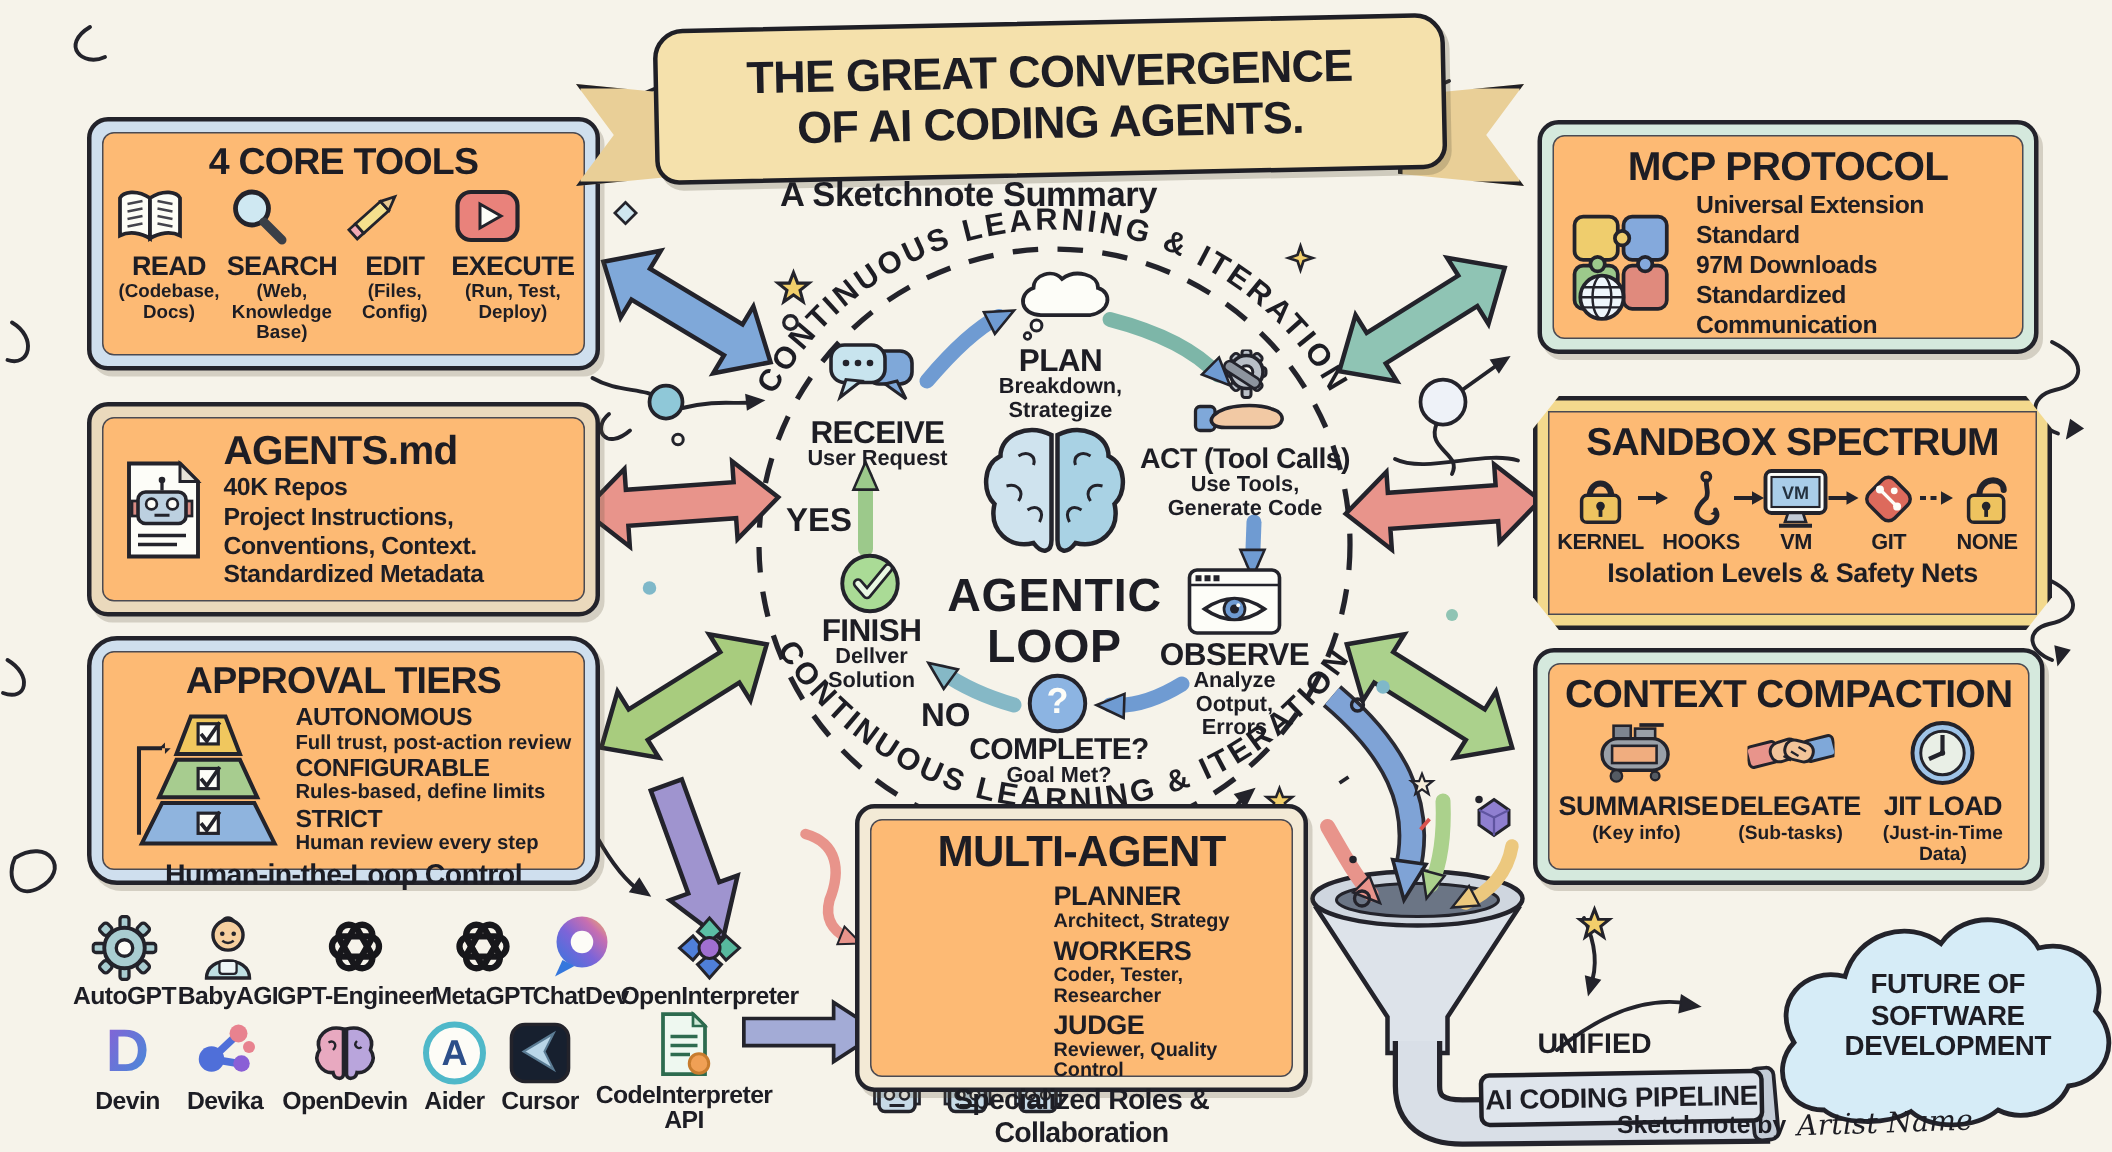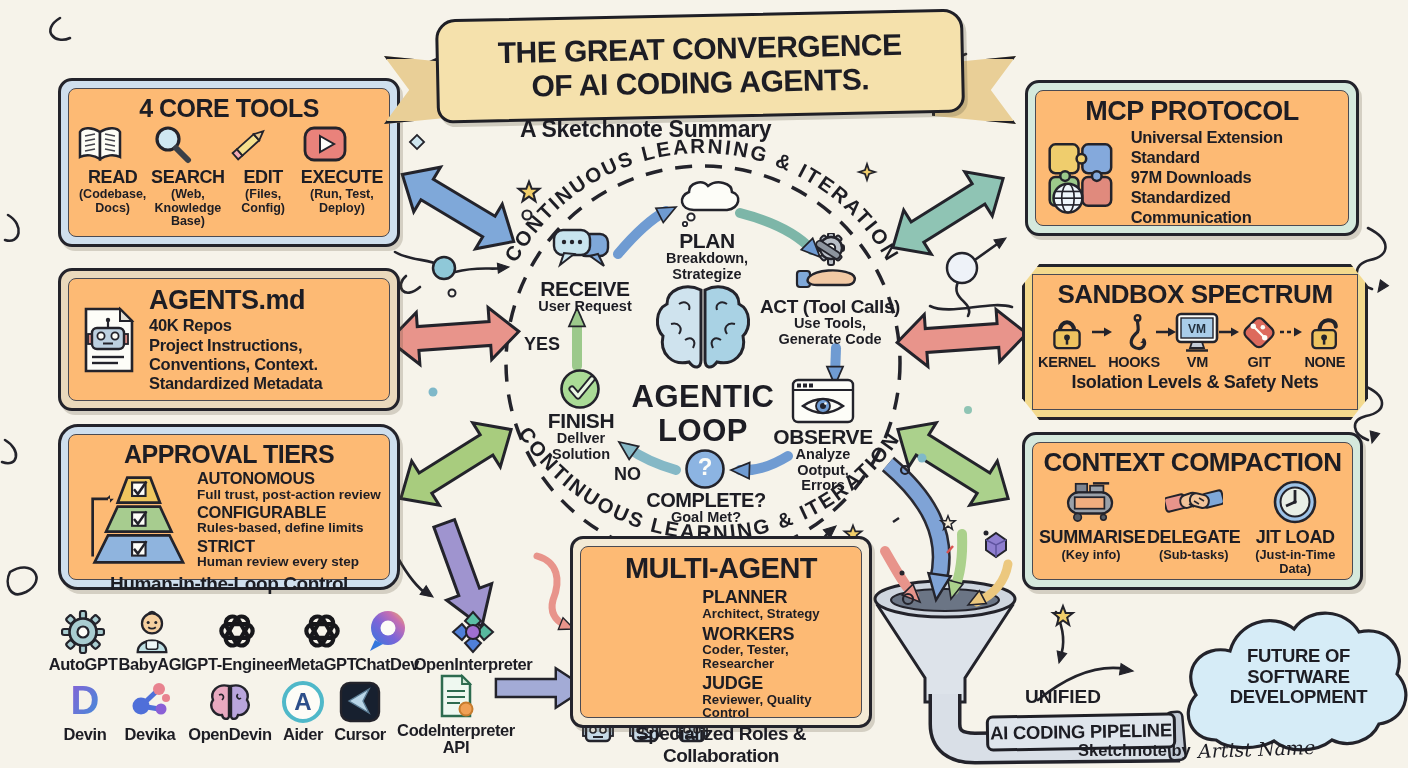--- a/index.html
+++ b/index.html
@@ -69,21 +69,21 @@
   #banner .t{font-size:30px;font-weight:800;letter-spacing:-.5px;line-height:1.12;}
   .tail{position:absolute;top:42px;width:78px;height:62px;background:#e9cf97;border:3px solid #1f1f26;z-index:-1;}
   .tail.l{left:-52px;clip-path:polygon(0 0,100% 12%,100% 88%,0 100%,30% 50%);}
   .tail.r{right:-52px;clip-path:polygon(100% 0,0 12%,0 88%,100% 100%,70% 50%);}
   #subtitle{position:absolute;left:520px;top:116px;width:360px;text-align:left;z-index:3;
      font-size:23px;font-weight:800;letter-spacing:-.3px;}
   
   .stepbox{position:absolute;z-index:2;text-align:center;}
   .step-nm{font-size:19px;font-weight:800;letter-spacing:-.4px;line-height:1.02;}
   .step-ds{font-size:14.5px;font-weight:700;line-height:1.05;}
-  .yesno{position:absolute;z-index:2;font-size:18px;font-weight:800;}
+  .yesno{position:absolute;z-index:2;font-size:22px;font-weight:800;}
   #agentic{position:absolute;left:603px;top:380px;width:200px;text-align:center;z-index:2;
      font-size:31px;font-weight:800;letter-spacing:.5px;line-height:1.1;}
   
   .logo{position:absolute;z-index:2;width:132px;text-align:center;}
   .logo .ic{height:46px;display:flex;align-items:flex-end;justify-content:center;}
   .logo .lb{font-size:16.5px;font-weight:800;letter-spacing:-.4px;line-height:1.02;margin-top:2px;}
   
   #unified{position:absolute;left:1008px;top:686px;width:110px;text-align:center;z-index:2;
      font-size:19px;font-weight:800;}
   #pipelbl{position:absolute;left:986px;top:714px;width:184px;height:30px;z-index:2;

